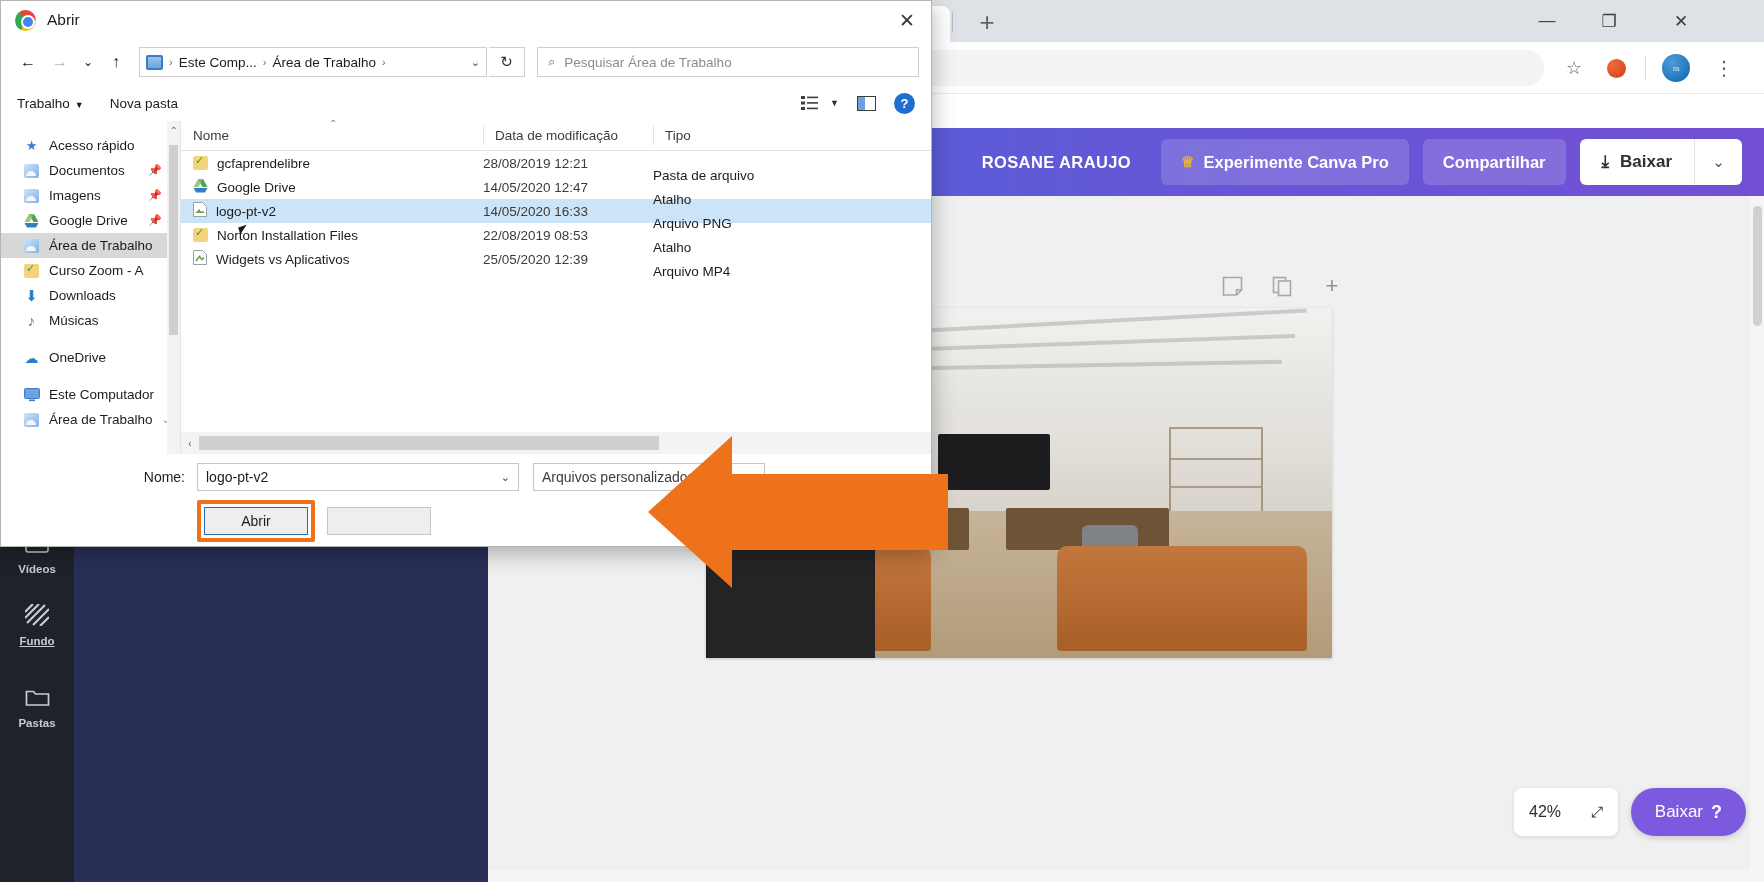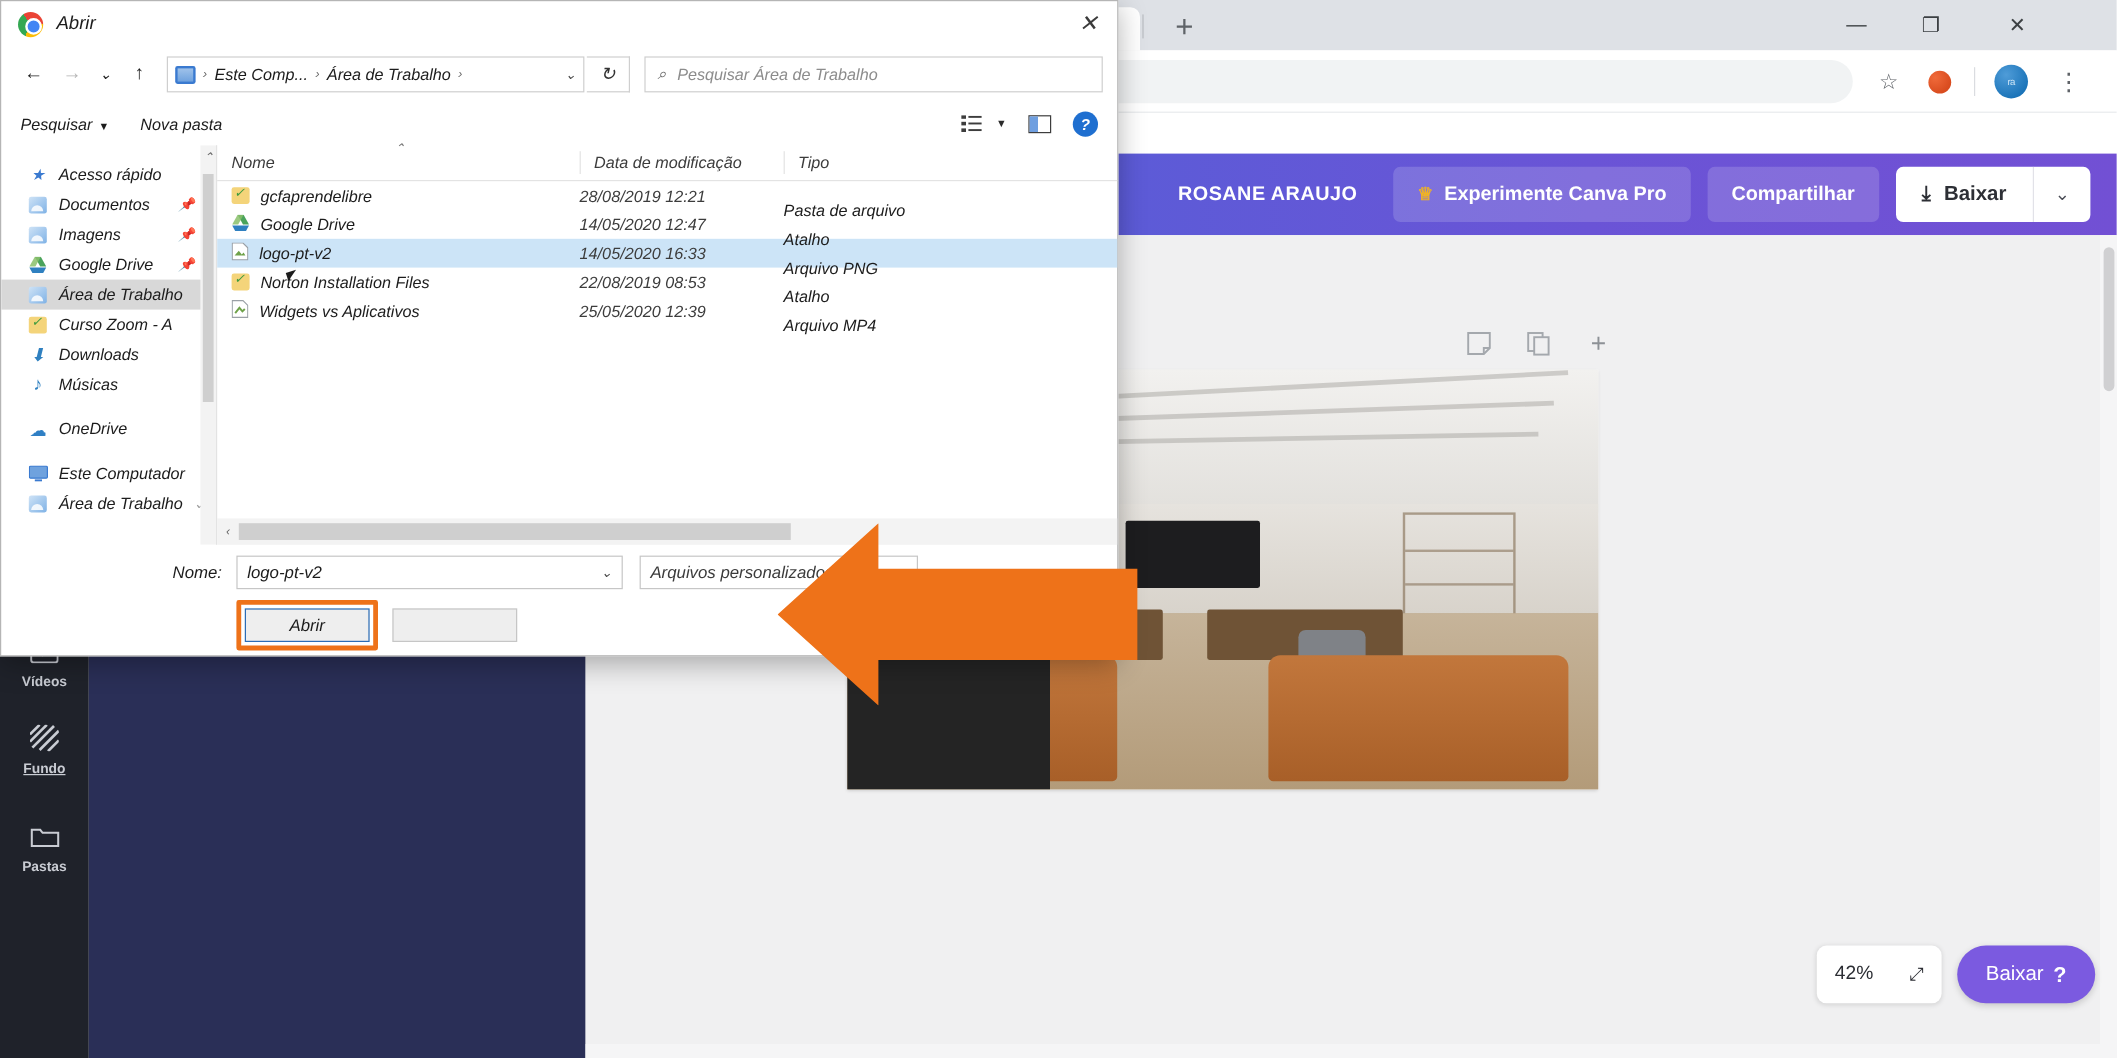--- a/index.html
+++ b/index.html
@@ -214,21 +214,20 @@
     display: flex; align-items: center; gap: 8px; font-size: 17px;
     box-shadow: 0 2px 6px rgba(0,0,0,0.18);
   }
   .help-q { font-weight: bold; font-size: 18px; }
 
   
   .dialog {
     position: absolute; left: 0; top: 0; width: 932px; height: 547px;
     background: #ffffff; border: 1px solid #b5b5b5;
     box-shadow: 0 6px 22px rgba(0,0,0,0.30);
-    font-style: italic;
   }
   .dlg-titlebar {
     position: absolute; left: 0; top: 0; width: 100%; height: 38px;
     display: flex; align-items: center; padding-left: 14px; gap: 11px;
   }
   .chrome-logo {
     width: 21px; height: 21px; border-radius: 50%;
     background:
       conic-gradient(from -35deg, #ea4335 0deg 120deg, #fbbc05 120deg 240deg, #34a853 240deg 360deg);
     position: relative;
@@ -560,21 +559,21 @@
       <div class="refresh-box">↻</div>
 
       <div class="search-box">
         <span class="mag">⌕</span>
         <span>Pesquisar Área de Trabalho</span>
       </div>
     </div>
 
     <div class="dlg-cmdbar">
       <span>
-        <span>Pesquisar</span><span class="cmd-caret">▼</span>
+        <span>Trabalho</span><span class="cmd-caret">▼</span>
       </span>
       <span>Nova pasta</span>
       <span class="cmdbar-right">
         <span class="view-ico">
           <svg width="18" height="14" viewBox="0 0 18 14">
               <g fill="#3d3d3d">
                 <rect x="0" y="0" width="4" height="3"></rect>
                 <rect x="6" y="0.6" width="11" height="1.6"></rect>
                 <rect x="0" y="5.5" width="4" height="3"></rect>
                 <rect x="6" y="6.1" width="11" height="1.6"></rect>

